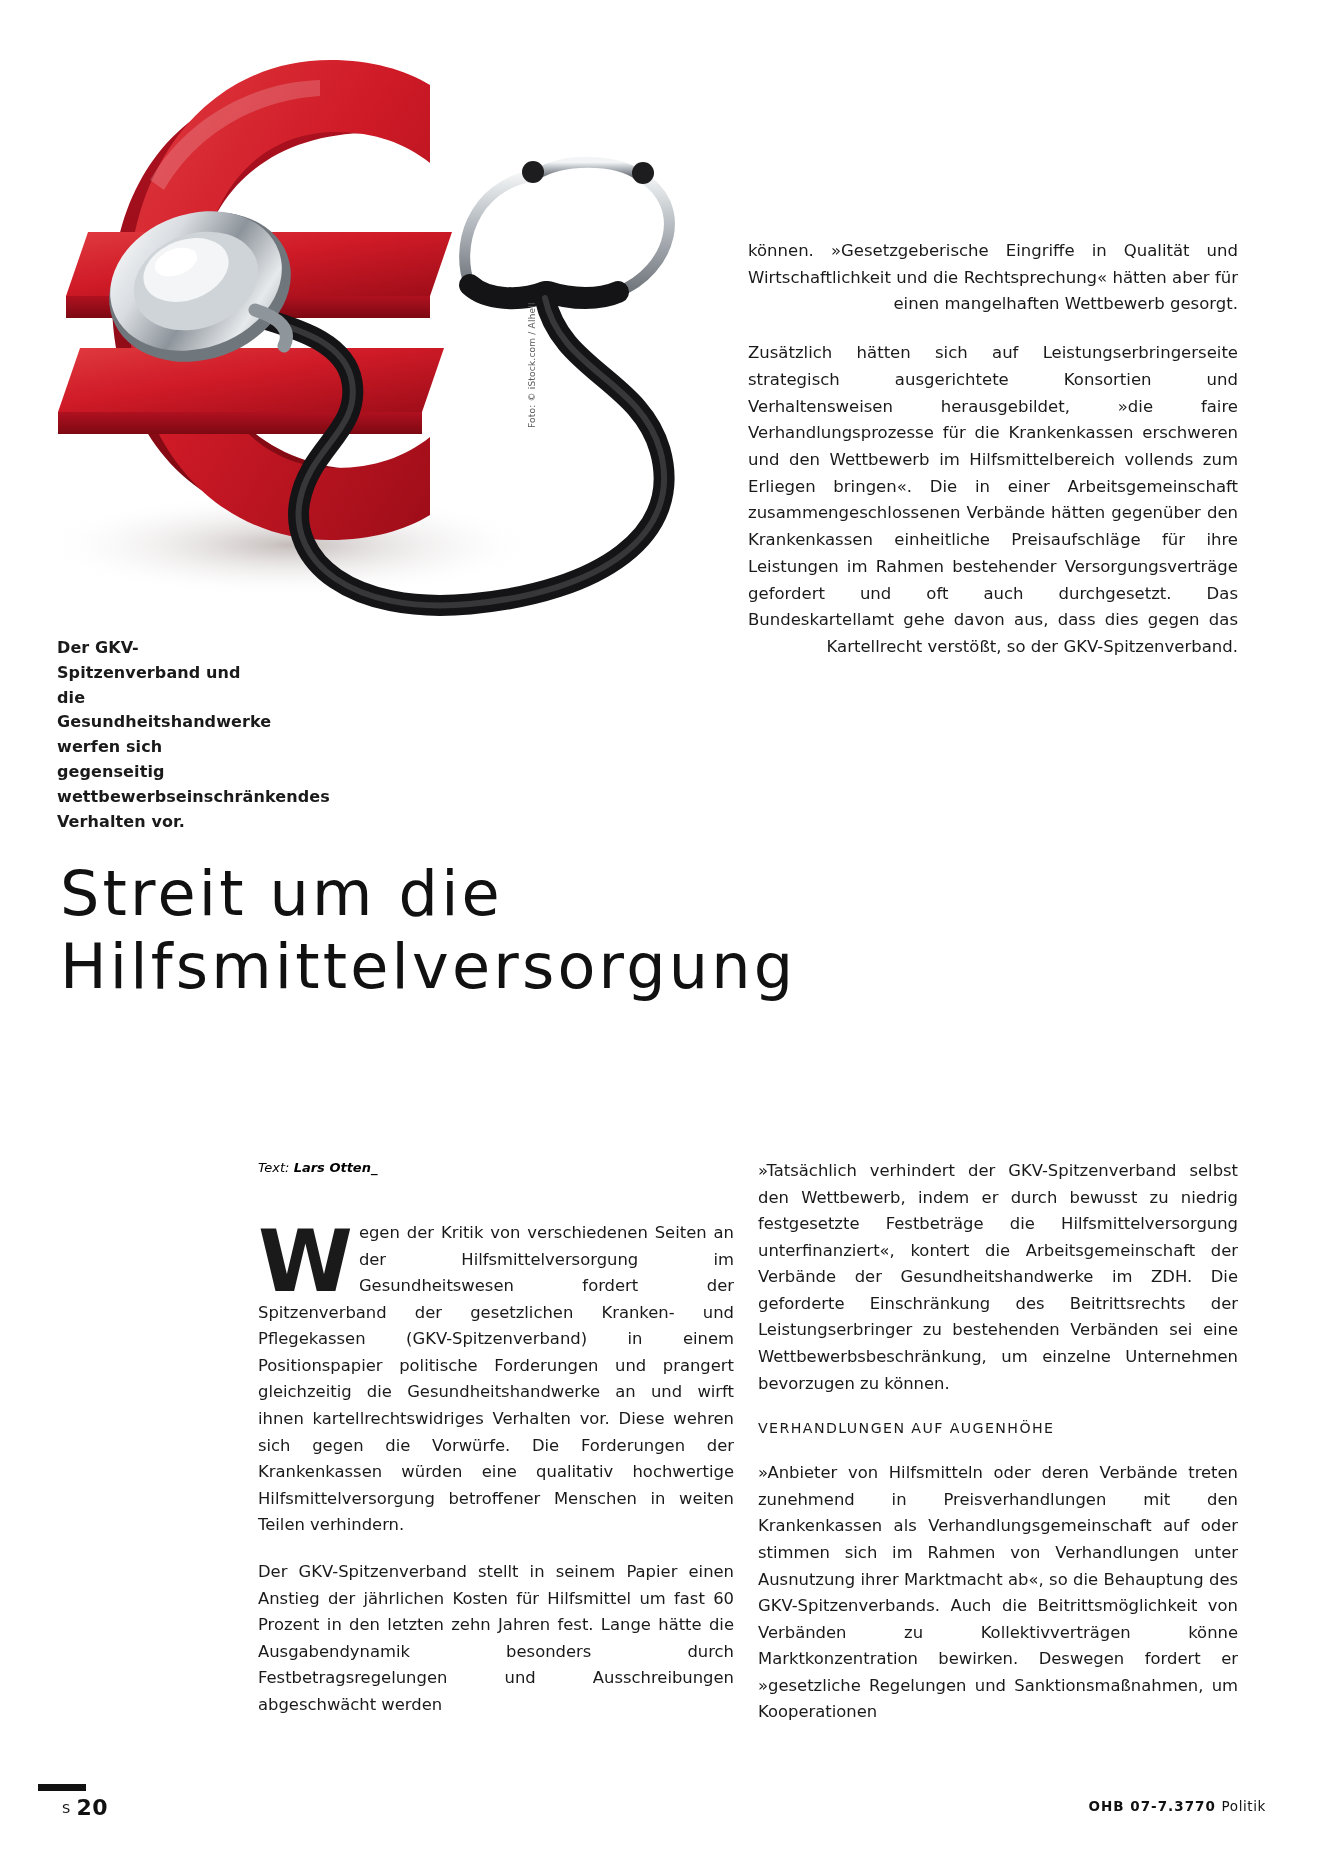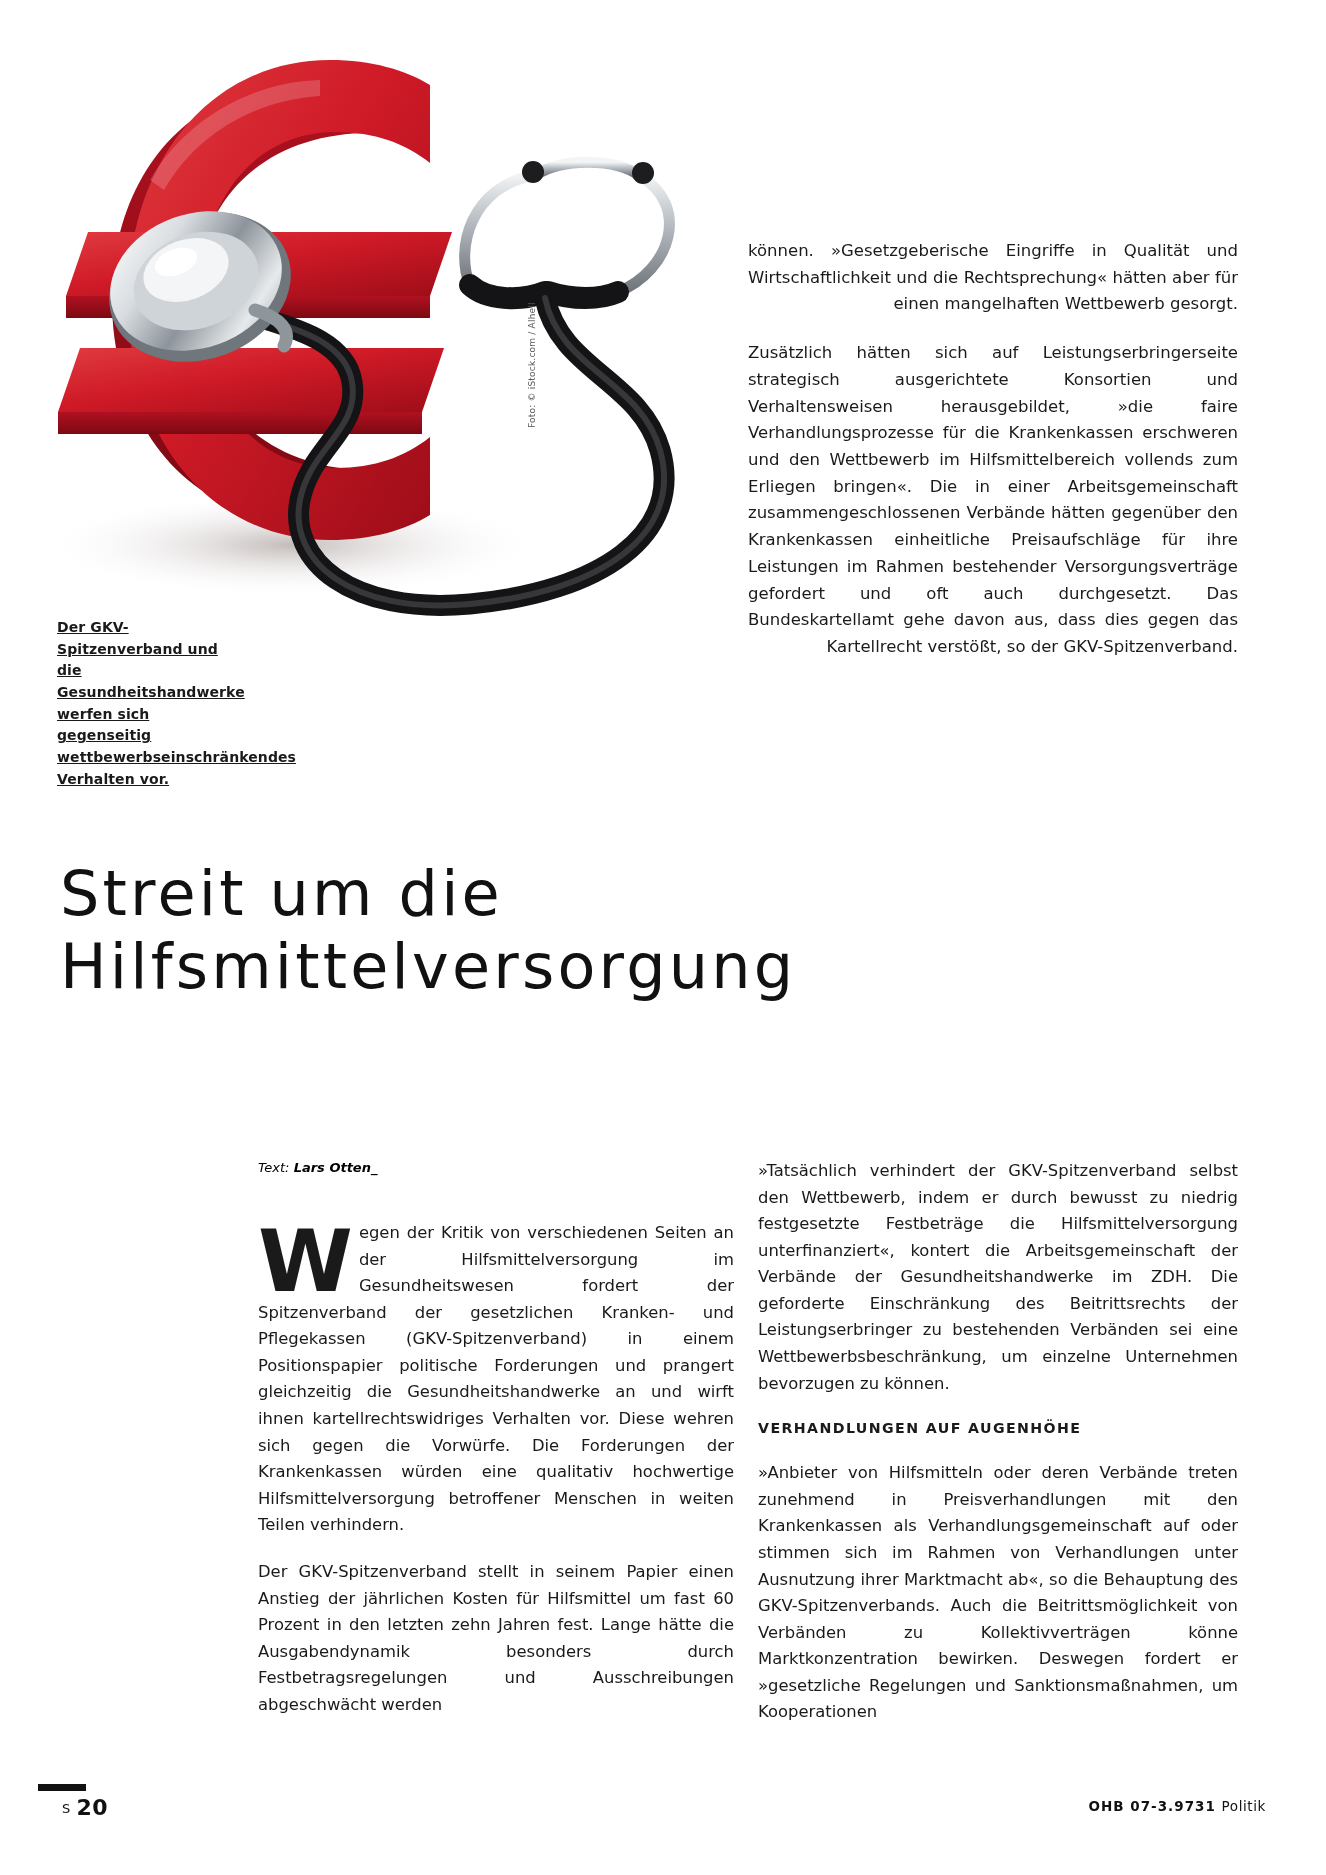--- a/index.html
+++ b/index.html
@@ -47,28 +47,27 @@
     letter-spacing: 0.2px;
     color: #5a5a5a;
     white-space: nowrap;
     font-family: "DejaVu Sans", sans-serif;
   }
 
   
   .caption {
     position: absolute;
     left: 57px;
-    top: 617px;
+    top: 636px;
     width: 190px;
-    font-size: 14px;
+    font-size: 16px;
     line-height: 1.55;
     font-weight: bold;
     letter-spacing: 0.1px;
     color: #1a1a1a;
-    text-decoration: underline;
   }
 
   
   .top-col {
     position: absolute;
     left: 748px;
     top: 238px;
     width: 490px;
     font-size: 16.5px;
     line-height: 1.62;
@@ -155,21 +154,21 @@
     font-family: "DejaVu Sans", sans-serif;
     font-weight: bold;
     font-size: 86px;
     line-height: 0.78;
     padding: 6px 6px 0 0;
     margin-top: 2px;
   }
 
   .subhead {
     font-size: 14.2px;
-    font-weight: bold;
+    font-weight: normal;
     letter-spacing: 1.4px;
     text-transform: uppercase;
     margin: 0 0 10px 0;
     text-align: left;
   }
 
   
   .footer-rule {
     position: absolute;
     left: 38px;
@@ -341,17 +340,17 @@
     <p class="subhead">Verhandlungen auf Augenhöhe</p>
     <p>»Anbieter von Hilfsmitteln oder deren Verbände treten zunehmend in Preisverhandlungen mit den Krankenkassen als Verhandlungsgemeinschaft auf oder stimmen sich im Rahmen von Verhandlungen unter Ausnutzung ihrer Marktmacht ab«, so die Behauptung des GKV-Spitzenverbands. Auch die Beitrittsmöglichkeit von Verbänden zu Kollektivverträgen könne Marktkonzentration bewirken. Deswegen fordert er »gesetzliche Regelungen und Sanktionsmaßnahmen, um Kooperationen</p>
   </div>
 
   <div class="footer-rule"></div>
   <div class="folio">
     <span>S</span>
     <span class="num">20</span>
   </div>
   <div class="footer-right">
-    <span>OHB 07-3.9731</span>
+    <span>OHB 07-7.3770</span>
     <span class="section">Politik</span>
   </div>
 
 </div>
 
 </body></html>

